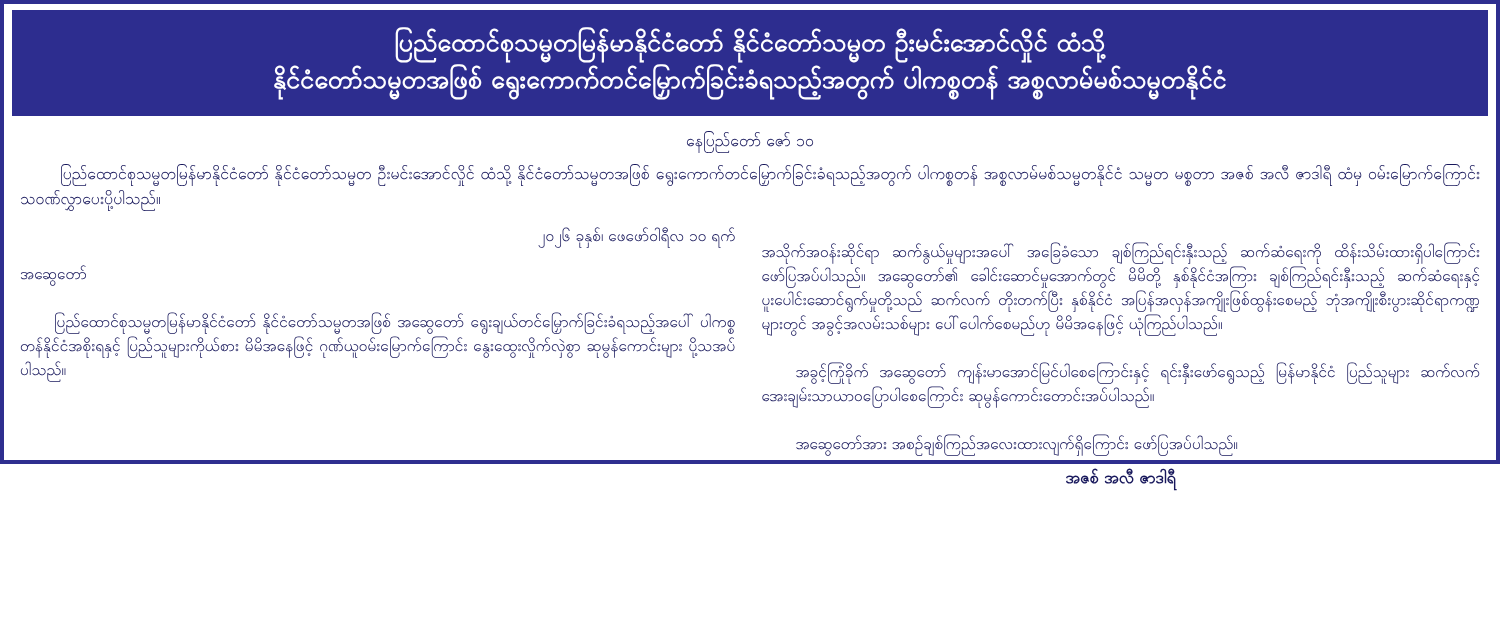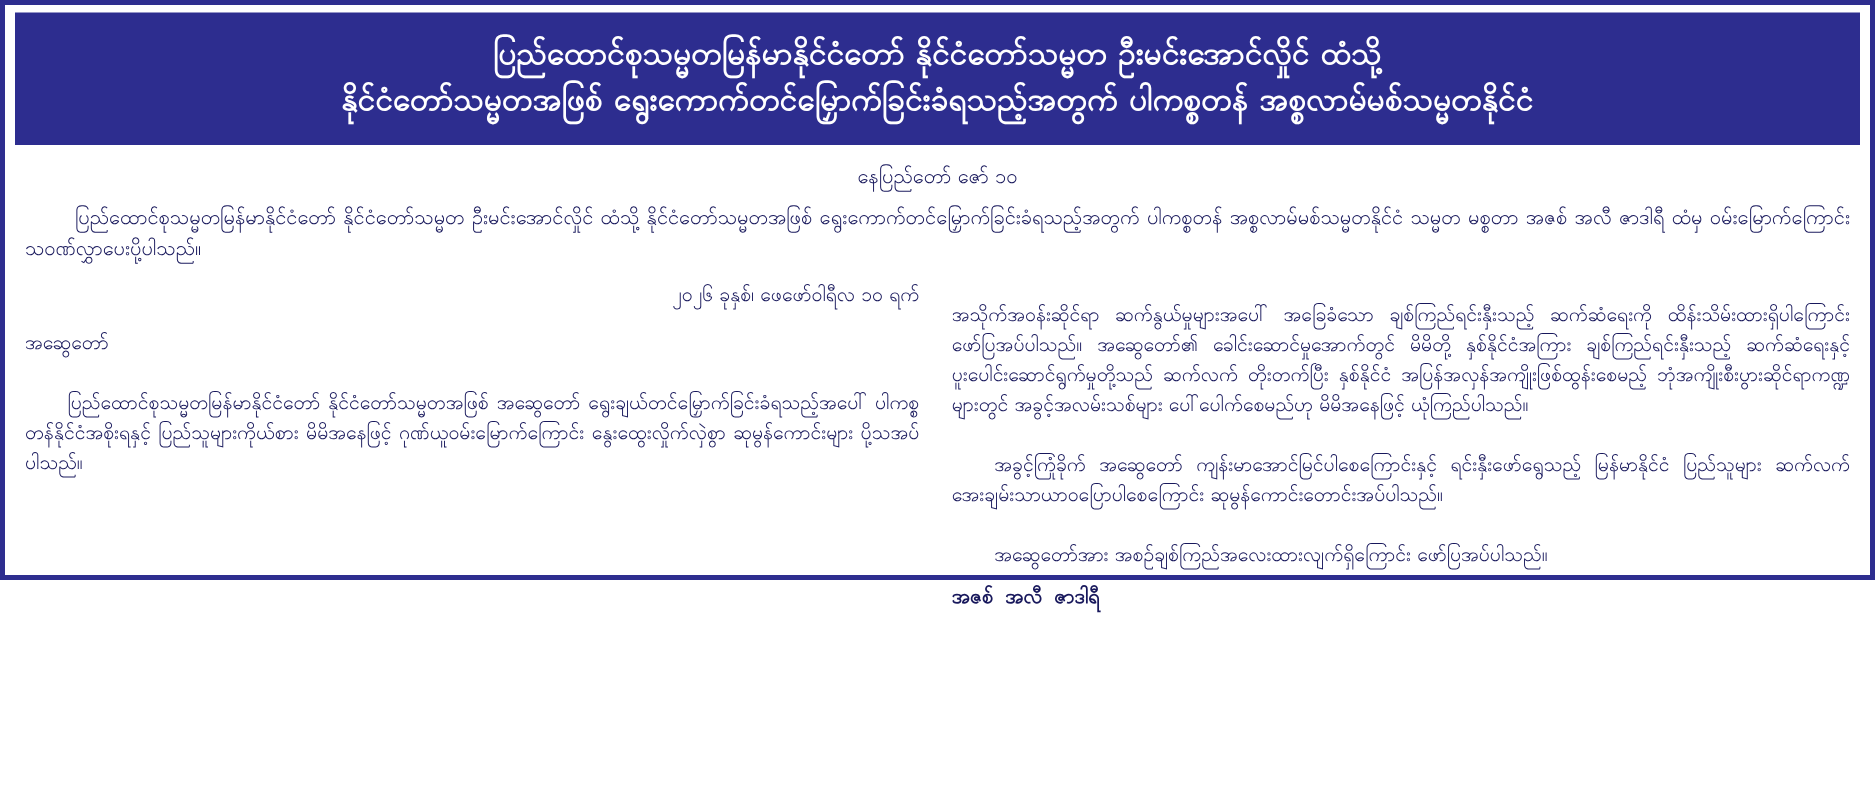--- a/index.html
+++ b/index.html
@@ -80,24 +80,23 @@
   }
   .para .indent {
     display: inline-block;
     width: 34px;
   }
   .col.right .para:first-child {
     margin-top: 16px;
   }
   .signature {
     margin-top: 10px;
-    text-align: left;
+    text-align: center;
     font-weight: bold;
     font-size: 16px;
-    font-family: Liberation Mono, monospace;
   }
 </style>
 </head>
 <body>
 
 <div class="page">
 
   <div class="headline-band">
     <div class="headline-line">ပြည်ထောင်စုသမ္မတမြန်မာနိုင်ငံတော် နိုင်ငံတော်သမ္မတ ဦးမင်းအောင်လှိုင် ထံသို့</div>
     <div class="headline-line">နိုင်ငံတော်သမ္မတအဖြစ် ရွေးကောက်တင်မြှောက်ခြင်းခံရသည့်အတွက် ပါကစ္စတန် အစ္စလာမ်မစ်သမ္မတနိုင်ငံ</div>

